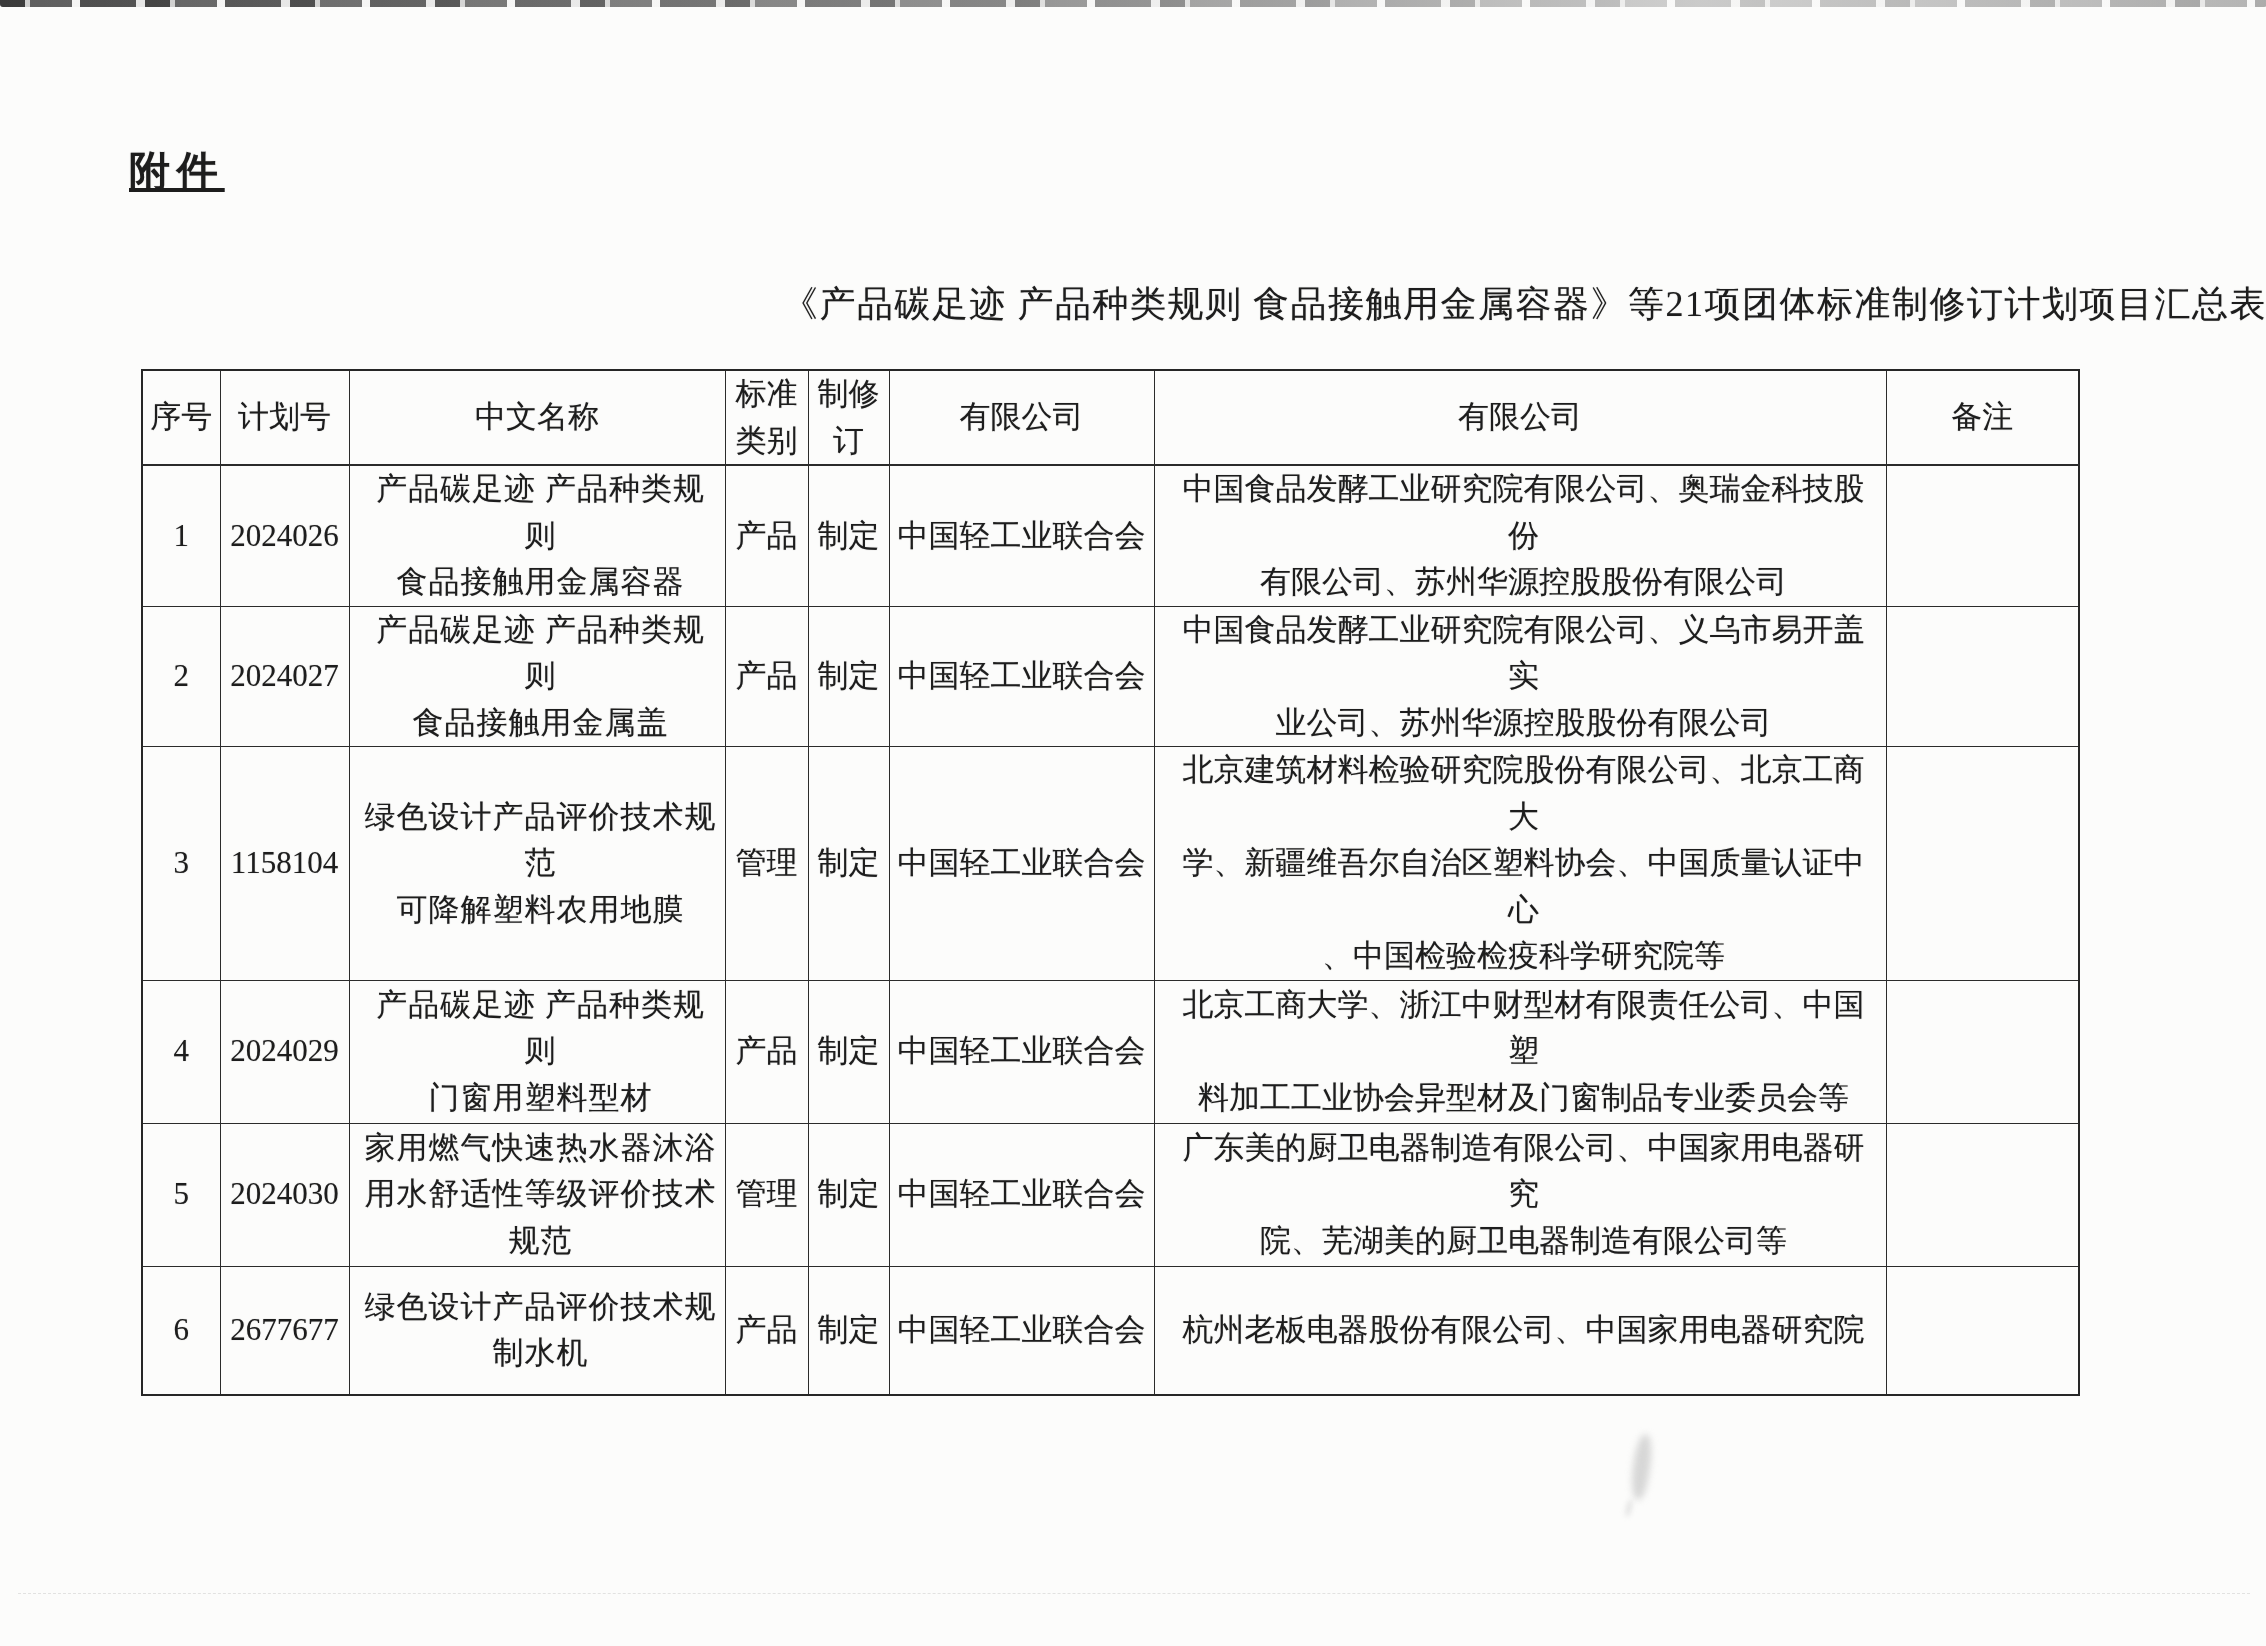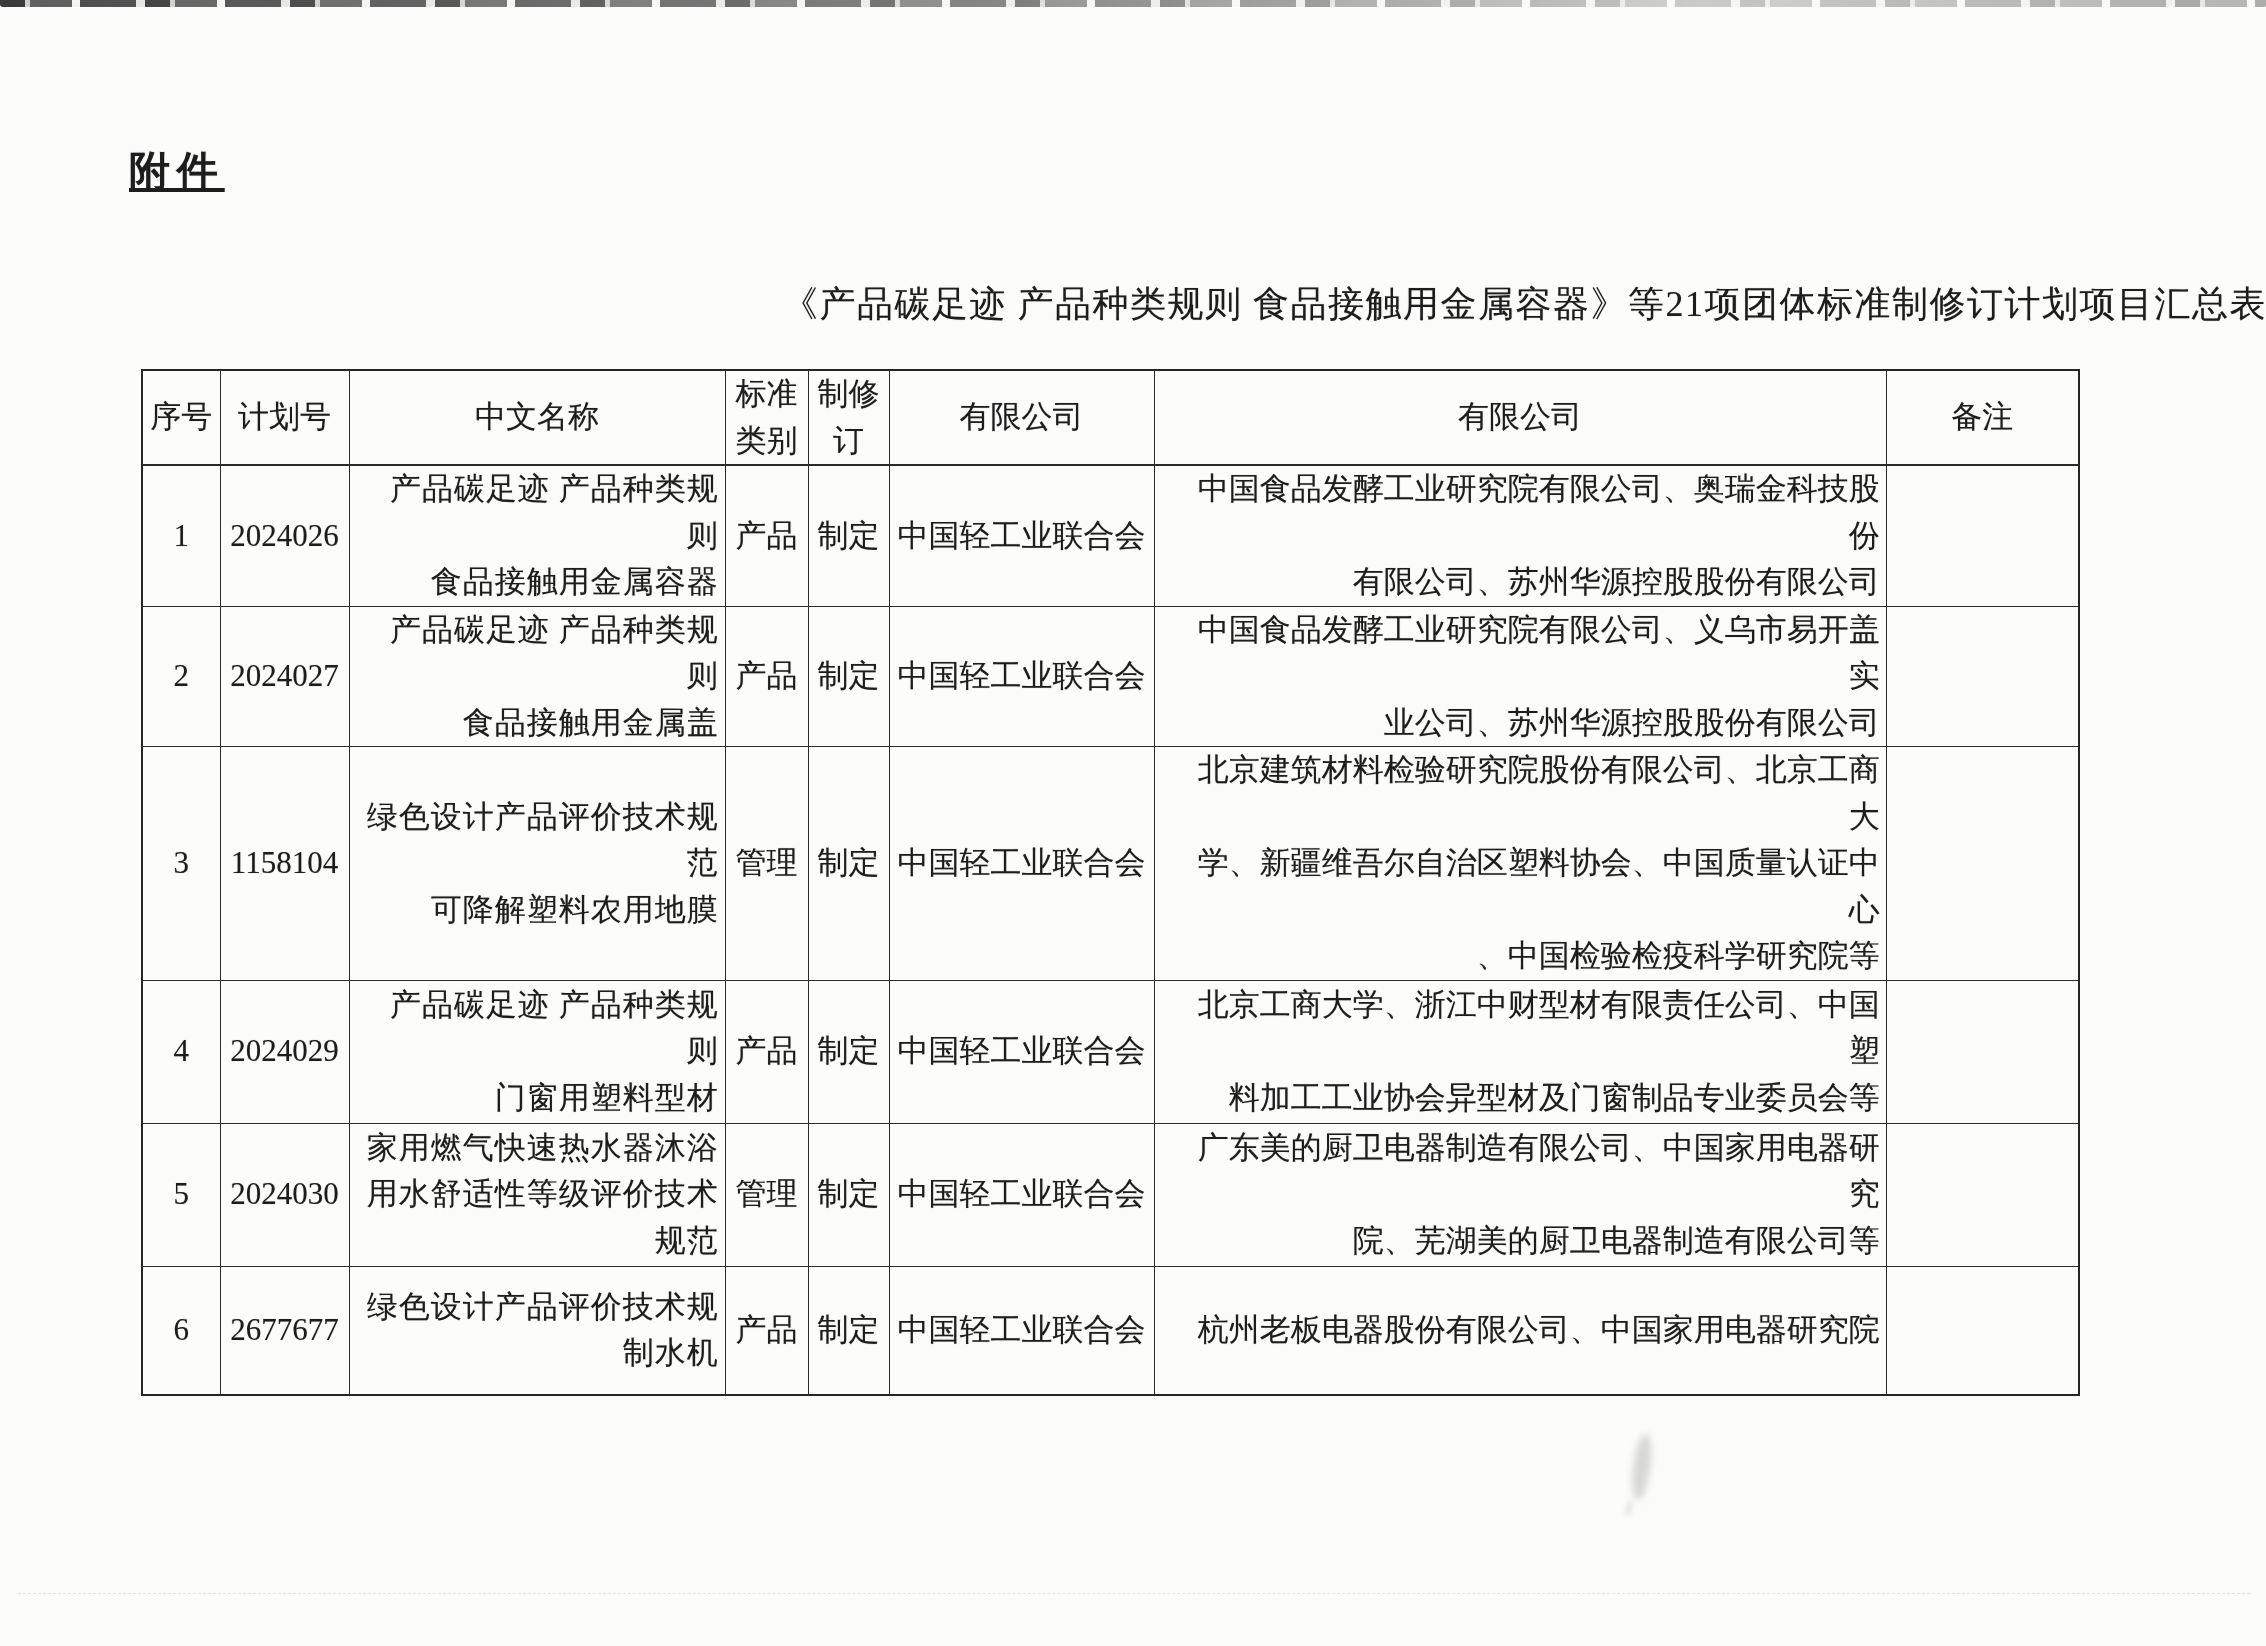--- a/index.html
+++ b/index.html
@@ -45,21 +45,21 @@
   .plan-table th, .plan-table td {
     border: 1.9px solid #2b2b2b;
     vertical-align: middle;
     line-height: 1.5;
     text-shadow: 0 0 1px rgba(35,35,35,.38);
     overflow: hidden;
   }
   .plan-table { border: 2.9px solid #262626; }
   .plan-table thead th { border-bottom-width: 2.9px; font-weight: normal; text-align: center; white-space: pre-line; }
   .c-center { text-align: center; white-space: pre-line; }
-  .c-left   { text-align: right; white-space: pre-line; padding-left: 13px; padding-right: 5.8px; }
+  .c-left   { text-align: center; white-space: pre-line; padding-left: 13px; padding-right: 5.8px; }
   .c-name   { letter-spacing: 1px; }
   
   .smudge {
     position: absolute; left: 1633px; top: 1434px; width: 16.5px; height: 66px;
     background: #b9b9b9; border-radius: 45% 55% 40% 60%;
     filter: blur(3.9px); opacity: .55; transform: rotate(9deg);
   }
   .smudge2 {
     position: absolute; left: 1626px; top: 1499px; width: 5.8px; height: 17.5px;
     background: #cfcfcf; border-radius: 50%;

